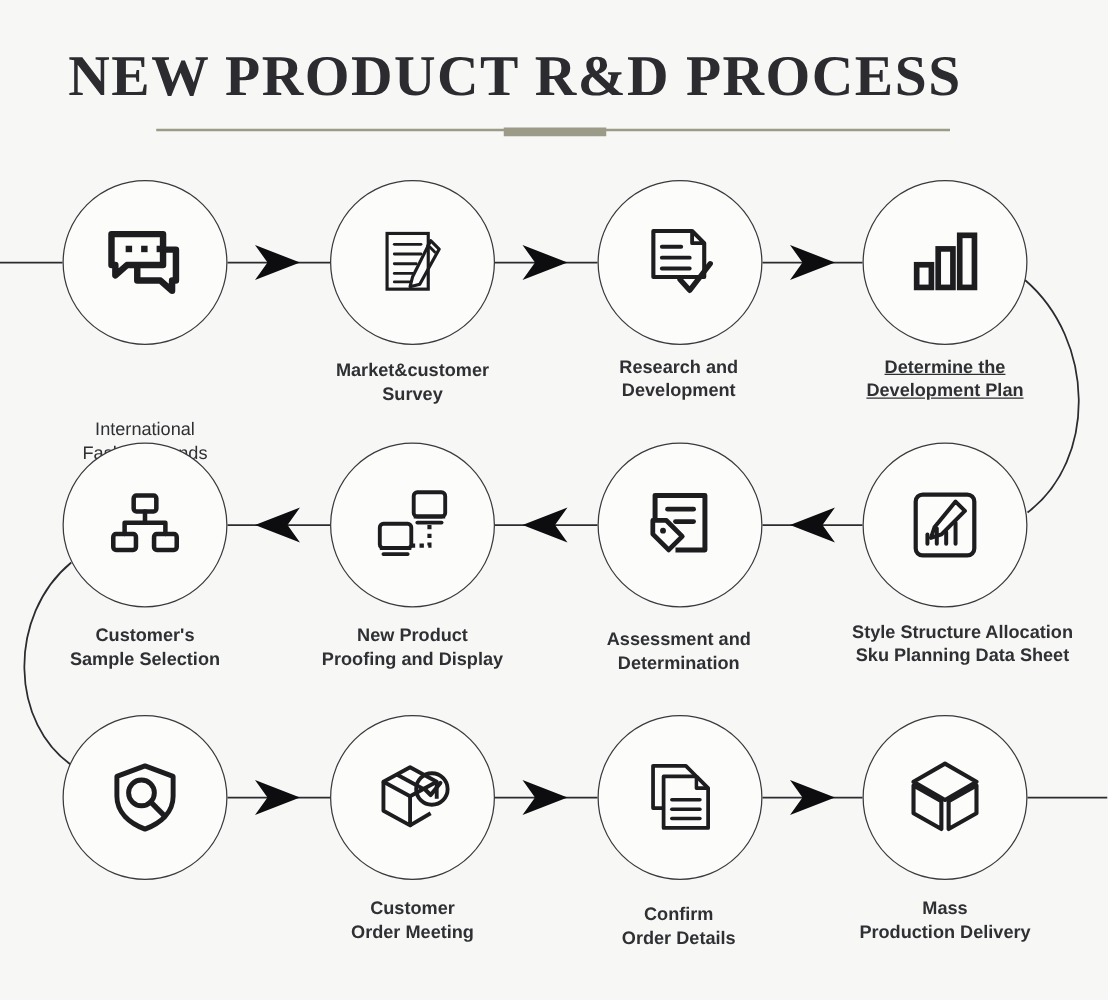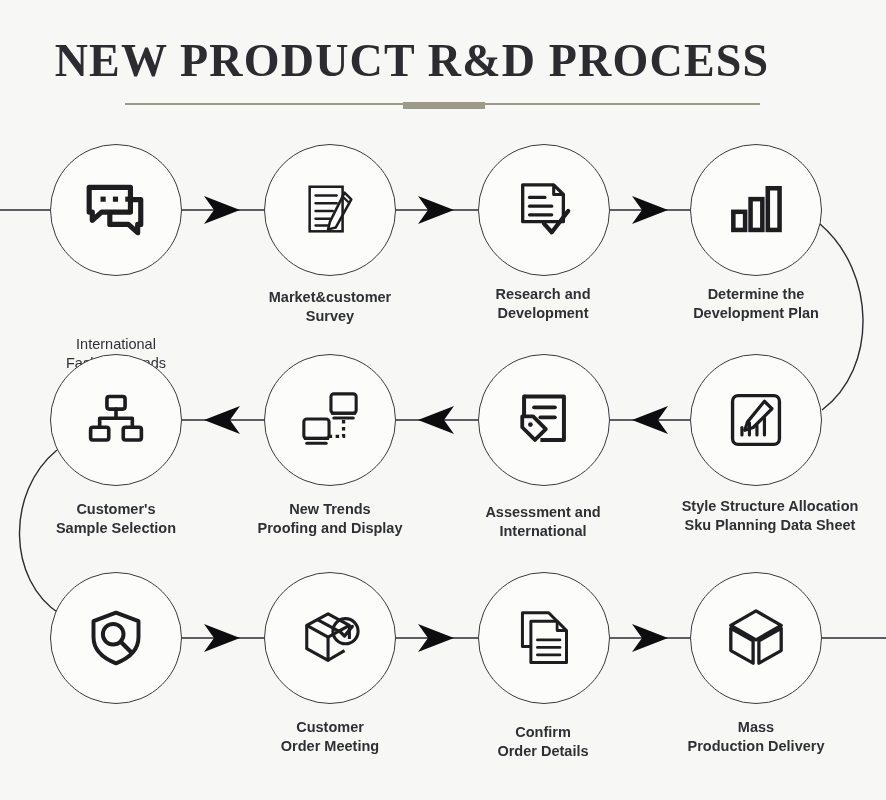--- a/index.html
+++ b/index.html
@@ -168,21 +168,21 @@
 
   <div class="node" style="left:690px;top:144px;">
     <div class="circle">
       <svg width="58" height="58" viewBox="0 0 64 64">
         <rect x="7" y="34" width="13" height="20" fill="none" stroke="#1d1d20" stroke-width="5"></rect>
         <rect x="26" y="20" width="13" height="34" fill="none" stroke="#1d1d20" stroke-width="5"></rect>
         <rect x="45" y="8" width="13" height="46" fill="none" stroke="#1d1d20" stroke-width="5"></rect>
       </svg>
     </div>
   </div>
-  <div class="label" style="left:641px;top:285px;">Determine the
+  <div class="label" style="left:641px;top:285px;text-decoration:underline;">Determine the
 Development Plan</div>
 
   <div class="node" style="left:50px;top:354px;">
     <div class="circle">
       <svg width="58" height="58" viewBox="0 0 64 64">
         <rect x="22" y="6" width="20" height="14" rx="2.5" fill="none" stroke="#1d1d20" stroke-width="4"></rect>
         <rect x="4" y="40" width="20" height="14" rx="2.5" fill="none" stroke="#1d1d20" stroke-width="4"></rect>
         <rect x="40" y="40" width="20" height="14" rx="2.5" fill="none" stroke="#1d1d20" stroke-width="4"></rect>
         <path d="M32 20 V30 M14 30 H50 M14 30 V40 M50 30 V40" fill="none" stroke="#1d1d20" stroke-width="4" stroke-linecap="round" stroke-linejoin="round"></path>
       </svg>
@@ -197,39 +197,39 @@
         <rect x="33" y="5" width="26" height="20" rx="3" fill="none" stroke="#1d1d20" stroke-width="3.2"></rect>
         <line x1="33" y1="25" x2="59" y2="25" stroke="#1d1d20" stroke-width="3.2"></line>
         <line x1="36" y1="30" x2="56" y2="30" stroke="#1d1d20" stroke-width="3.2" stroke-linecap="round"></line>
         <rect x="5" y="31" width="26" height="20" rx="3" fill="none" stroke="#1d1d20" stroke-width="3.2"></rect>
         <line x1="5" y1="51" x2="31" y2="51" stroke="#1d1d20" stroke-width="3.2"></line>
         <line x1="8" y1="56" x2="28" y2="56" stroke="#1d1d20" stroke-width="3.2" stroke-linecap="round"></line>
         <path d="M46 32 V49 H31" fill="none" stroke="#1d1d20" stroke-width="3.4" stroke-dasharray="3.6 3.6" stroke-linecap="butt"></path>
       </svg>
     </div>
   </div>
-  <div class="label" style="left:215px;top:500px;">New Trends
+  <div class="label" style="left:215px;top:500px;">New Product
 Proofing and Display</div>
 
   <div class="node" style="left:478px;top:354px;">
     <div class="circle">
       <svg width="58" height="58" viewBox="0 0 64 64">
         <path d="M10 6 H54 V54 H28" fill="none" stroke="#1d1d20" stroke-width="4.4" stroke-linejoin="round"></path>
         <path d="M10 6 V26" fill="none" stroke="#1d1d20" stroke-width="4.4" stroke-linecap="round"></path>
         <g stroke="#1d1d20" stroke-width="4.2" stroke-linecap="round">
           <line x1="21" y1="18" x2="44" y2="18"></line>
           <line x1="28" y1="29" x2="44" y2="29"></line>
         </g>
         <path d="M20 28 L34 42 L22 54 L8 40 V28 Z" fill="none" stroke="#1d1d20" stroke-width="4.2" stroke-linejoin="round"></path>
         <circle cx="17" cy="37" r="2.6" fill="#1d1d20"></circle>
       </svg>
     </div>
   </div>
   <div class="label" style="left:428px;top:503px;">Assessment and
-International</div>
+Determination</div>
 
   <div class="node" style="left:690px;top:354px;">
     <div class="circle">
       <svg width="60" height="60" viewBox="0 0 64 64">
         <rect x="7" y="6" width="50" height="52" rx="6" fill="none" stroke="#1d1d20" stroke-width="3.6"></rect>
         <g stroke="#1d1d20" stroke-width="3.4" stroke-linecap="round">
           <line x1="17" y1="48" x2="17" y2="40"></line>
           <line x1="25" y1="48" x2="25" y2="35"></line>
           <line x1="33" y1="48" x2="33" y2="38"></line>
           <line x1="41" y1="48" x2="41" y2="30"></line>

